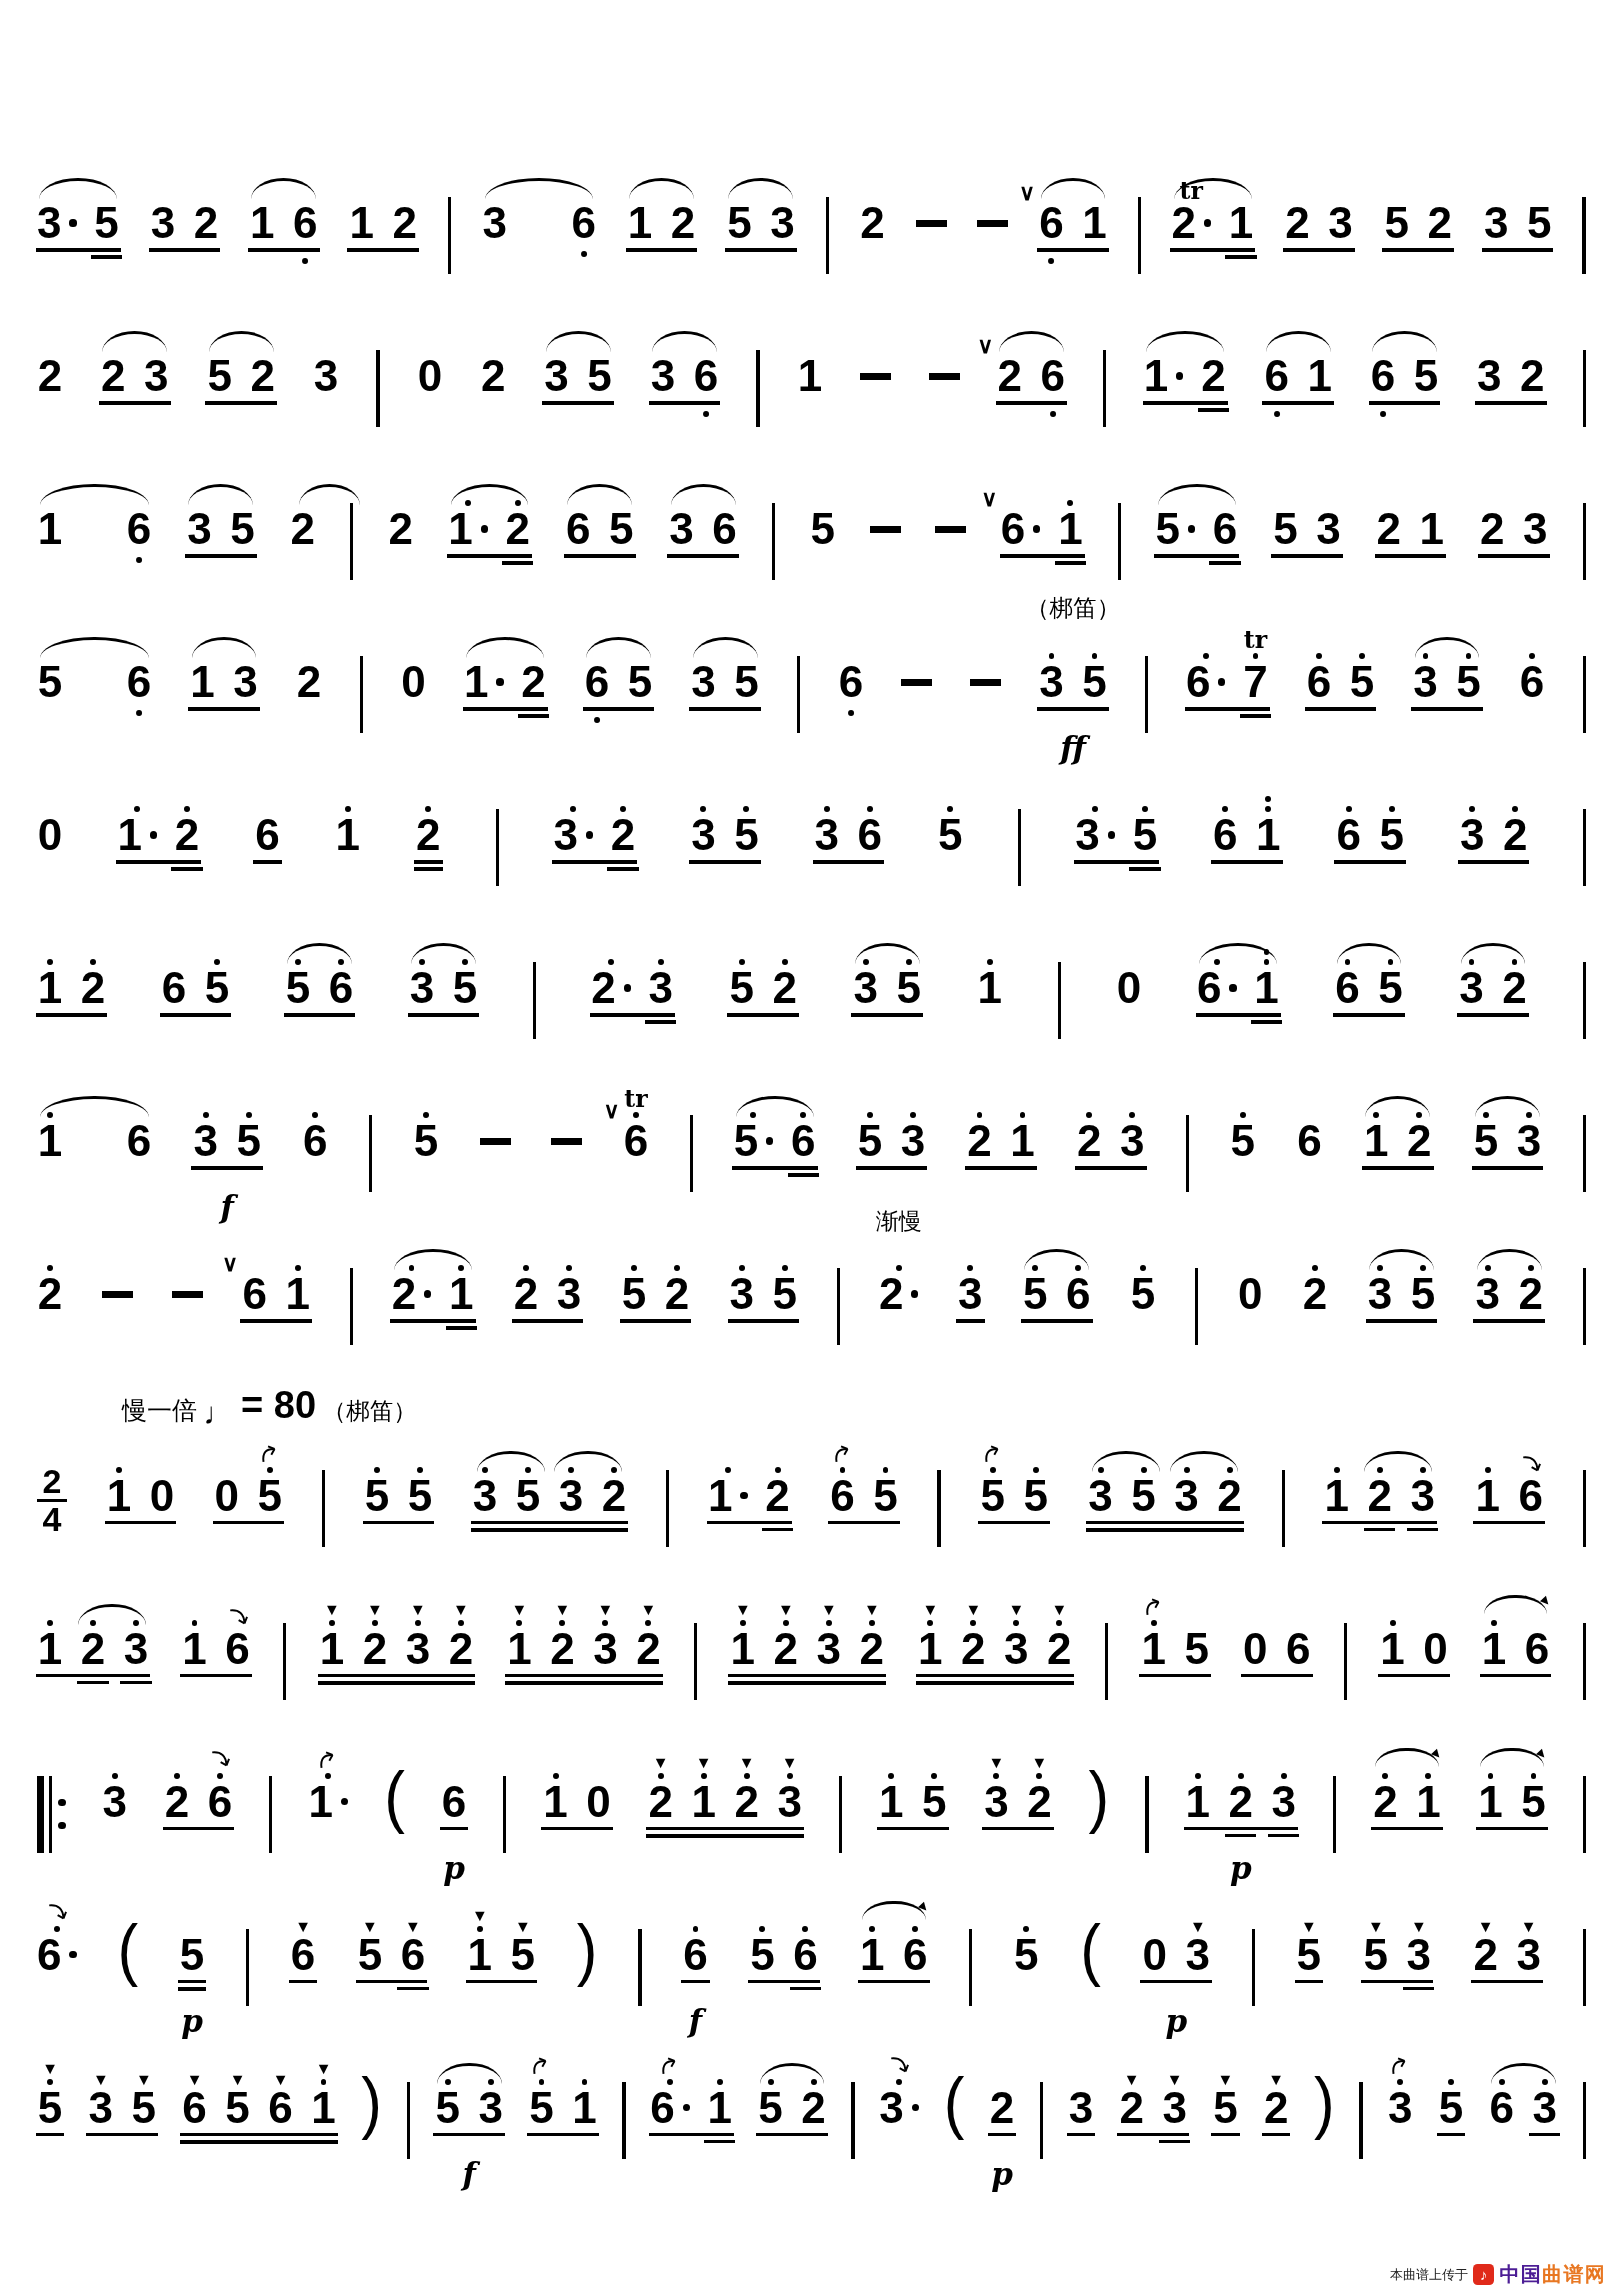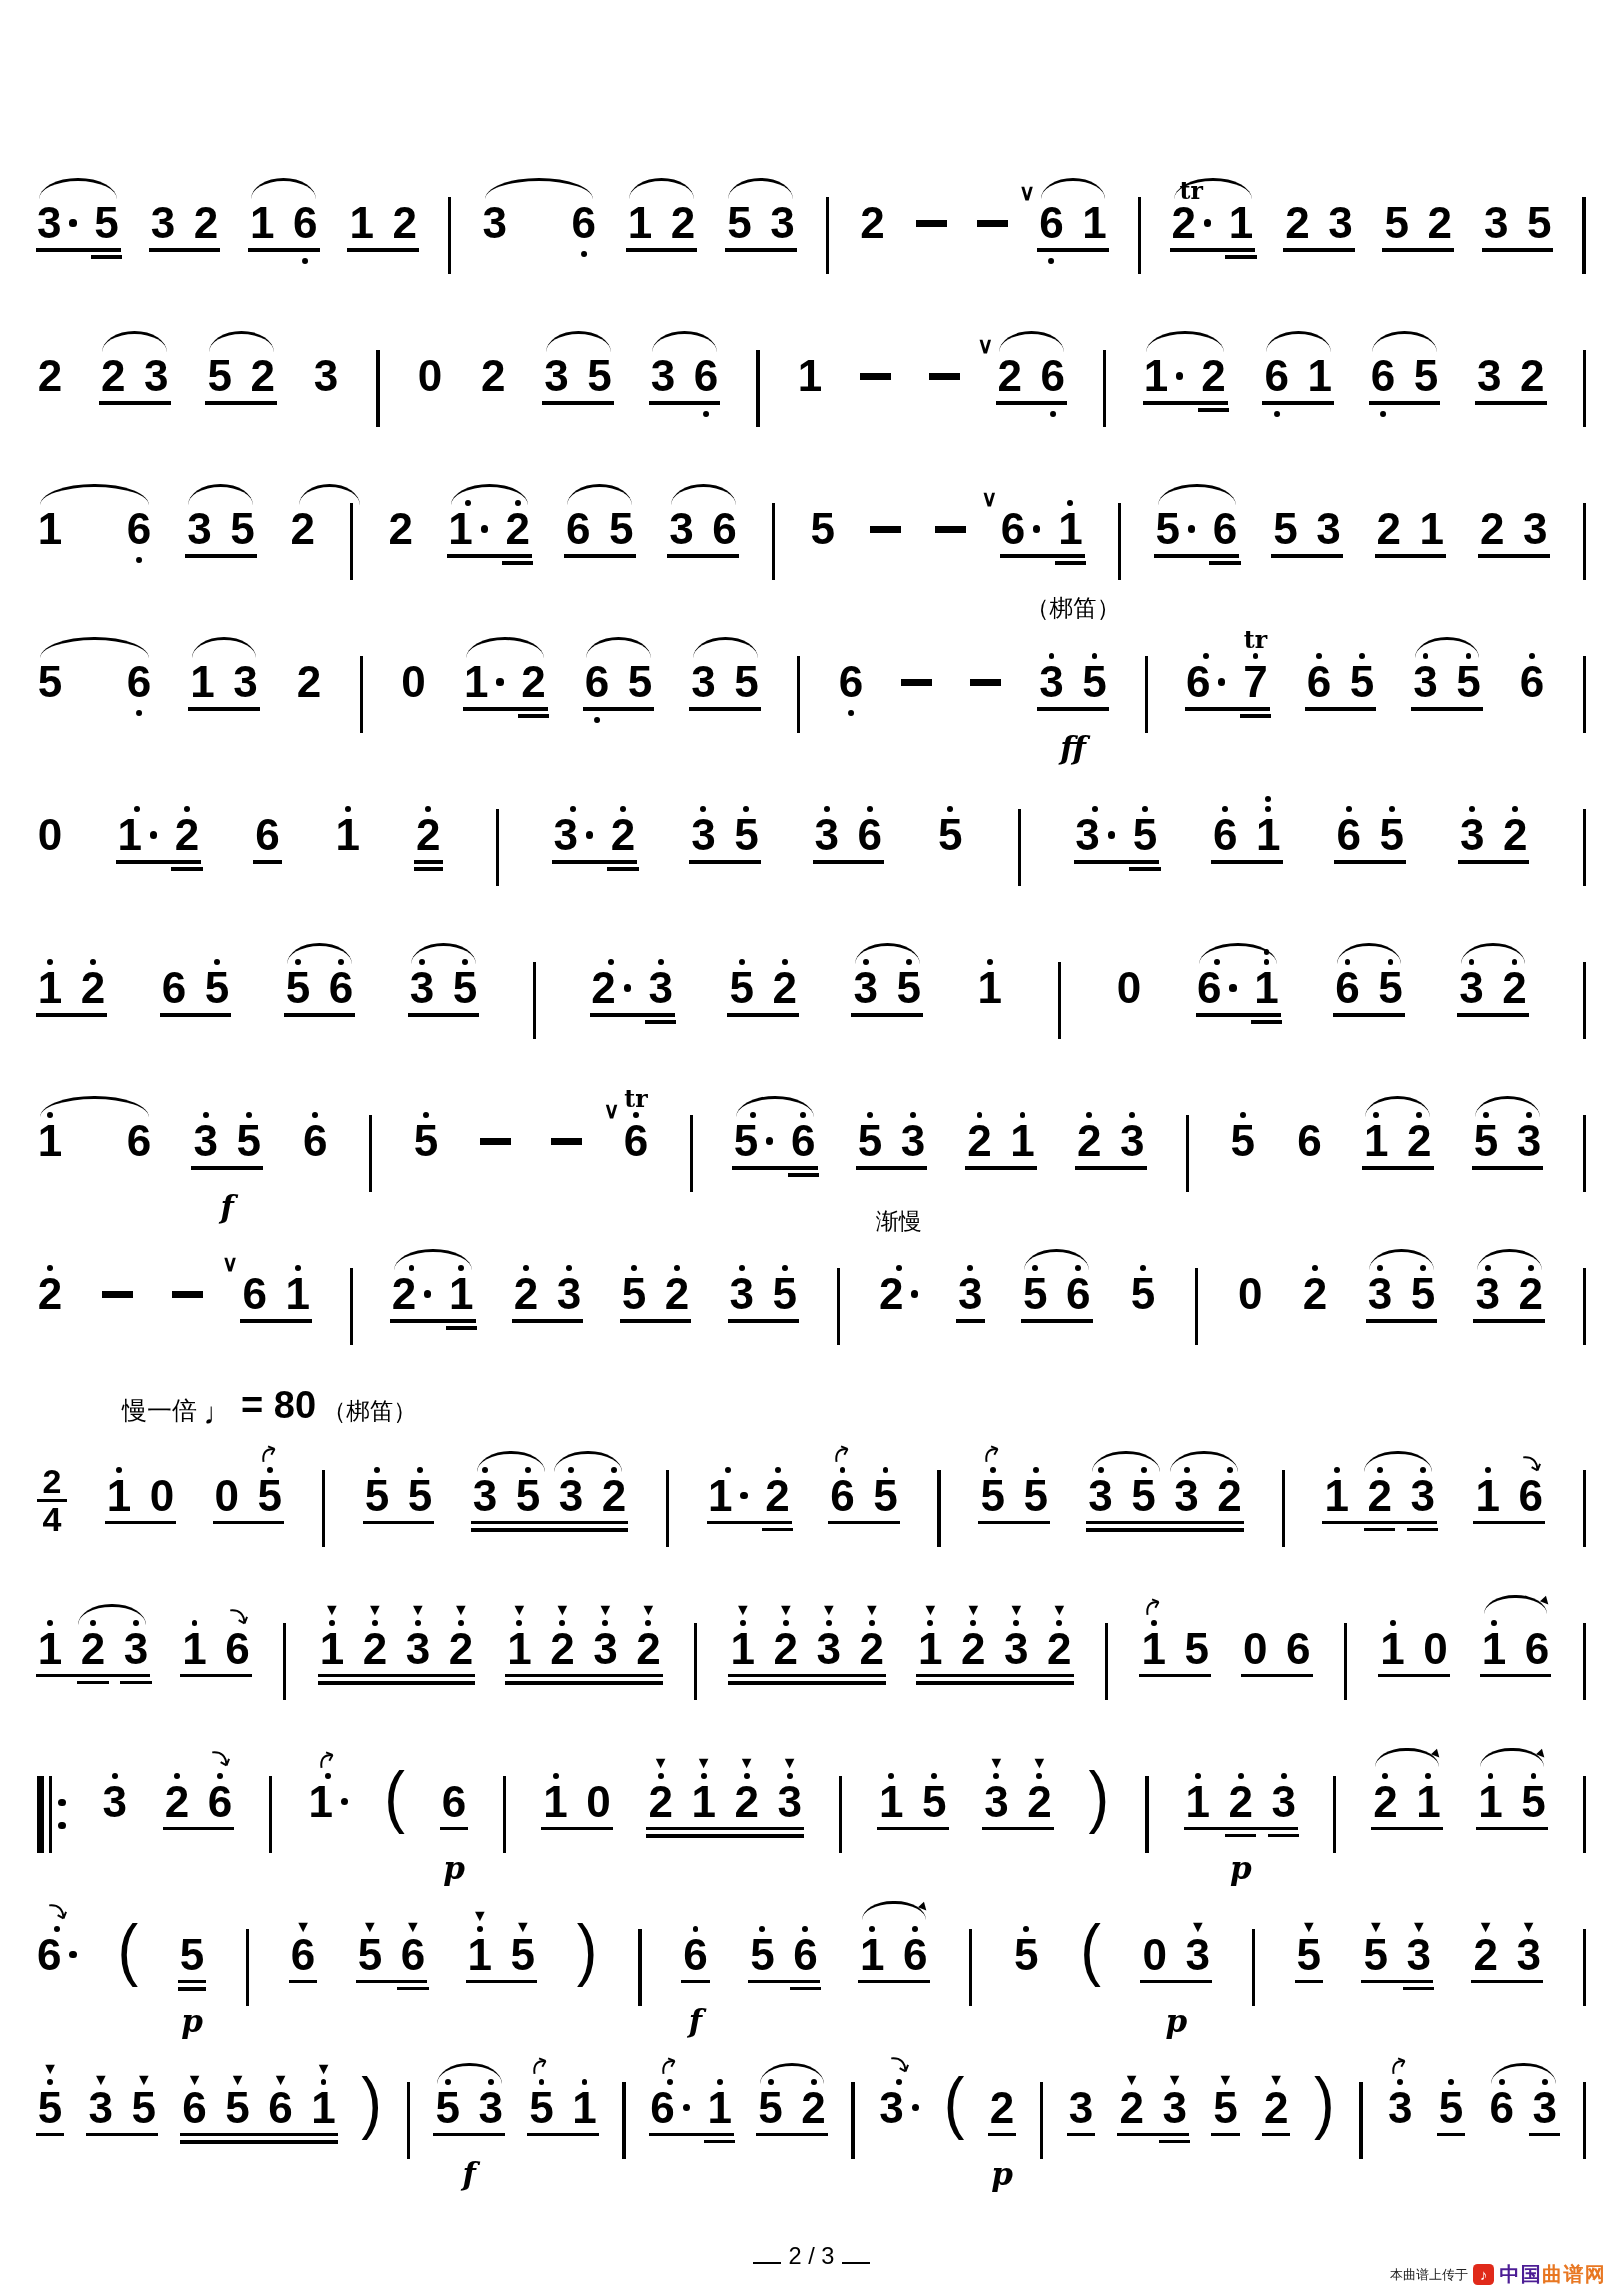--- a/index.html
+++ b/index.html
@@ -3063,25 +3063,20 @@
               <div class="dg">3</div>
               <div class="xbl" style="top: 84px;"></div>
             </div>
           </div>
           <div class="slur" style="left: 3%; width: 94%;"></div>
         </div>
         <div class="bar"></div>
       </div>
     </div>
 
-  <div class="pagenum">
-    <span class="u"></span>
-    <span>2 / 3</span>
-    <span class="u"></span>
-  </div>
 
   <div class="wm">
     <span class="wm-pre">本曲谱上传于</span>
     <span class="wm-logo" style="background: rgb(224, 42, 26);">♪</span>
     <span class="wm-site"><span id="wmS1" style="color: #4c1d95;">中国</span><span id="wmS2" style="color: rgb(232, 119, 34);">曲谱网</span></span>
   </div>
 </div>
 
 
 </body></html>

